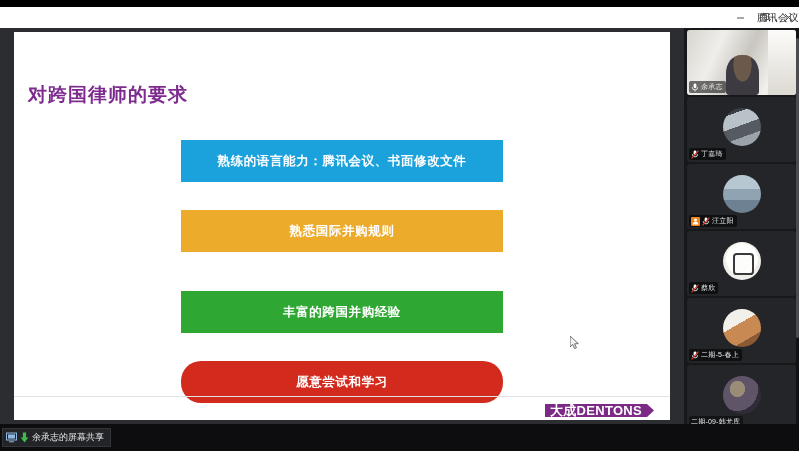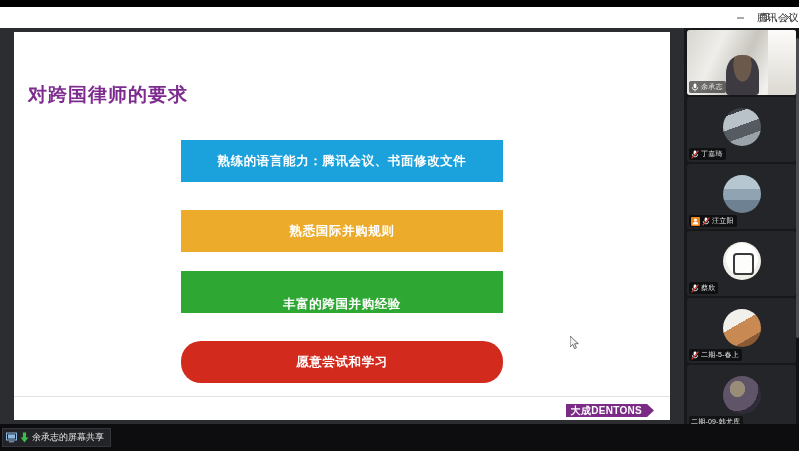--- a/index.html
+++ b/index.html
@@ -55,36 +55,36 @@
   }
   .bars { position: absolute; left: 167px; top: 108px; width: 322px; }
   .bar {
     width: 322px; height: 42px;
     display: flex; align-items: center; justify-content: center;
     color: #ffffff; font-size: 12.5px; font-weight: bold;
     letter-spacing: .6px;
     white-space: nowrap;
   }
   .bar.b0 { margin-bottom: 28px; }
-  .bar.b1 { margin-bottom: 19px; }
-  .bar.b2 { margin-bottom: 28px; align-items: flex-end; }
+  .bar.b1 { margin-bottom: 39px; }
+  .bar.b2 { margin-bottom: 28px; }
 
   .slide-footer-line {
     position: absolute; left: 0; bottom: 23px; width: 656px; height: 1px;
     background: #e2e2e2;
   }
   .slide-pagenum {
     position: absolute; right: 86px; bottom: 5px;
     font-size: 8px; color: #6f6f6f; margin-top: 24px;
   }
   .slide-logo {
     position: absolute; right: 16px; bottom: 3px;
     height: 13px; padding: 0 12px 0 5px;
     background: #7b2a86;
-    color: #ffffff; font-size: 10px; font-weight: bold;
+    color: #ffffff; font-size: 13px; font-weight: bold;
     display: flex; align-items: center; letter-spacing: .3px;
     clip-path: polygon(0 0, calc(100% - 7px) 0, 100% 50%, calc(100% - 7px) 100%, 0 100%);
   }
 
   .cursor {
     position: absolute; left: 556px; top: 304px; width: 10px; height: 15px;
     pointer-events: none;
   }
 
   

